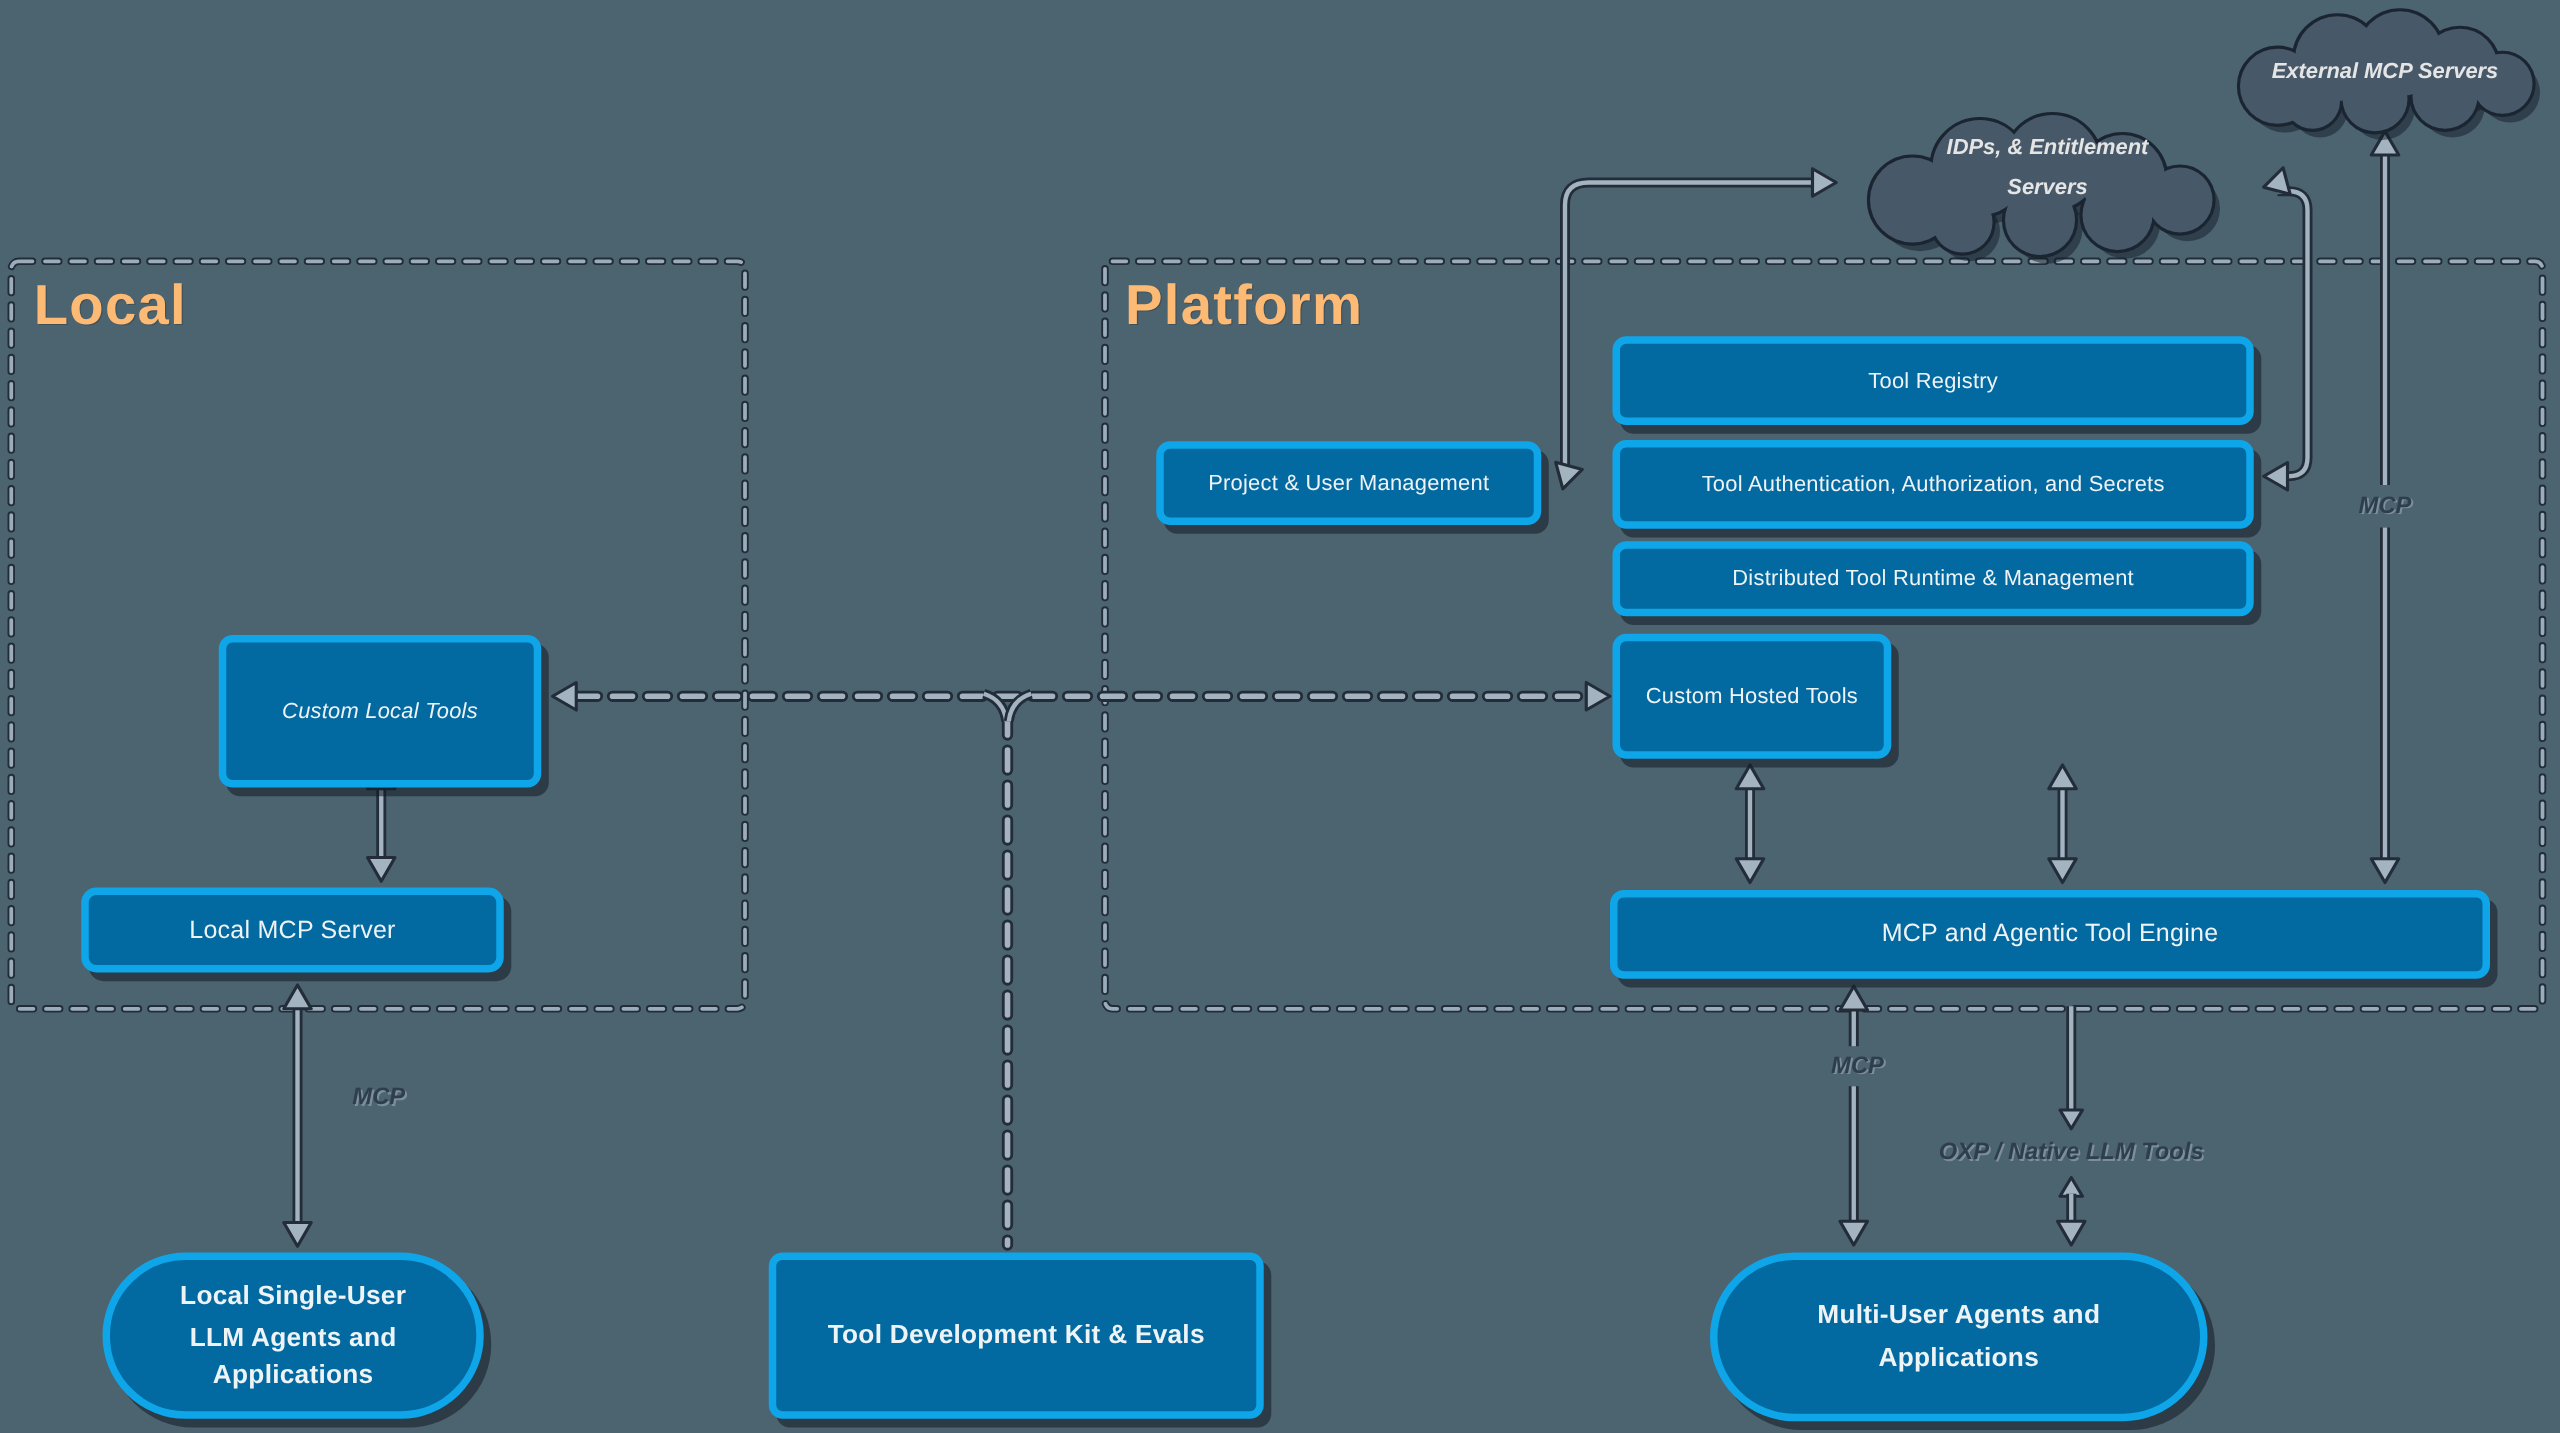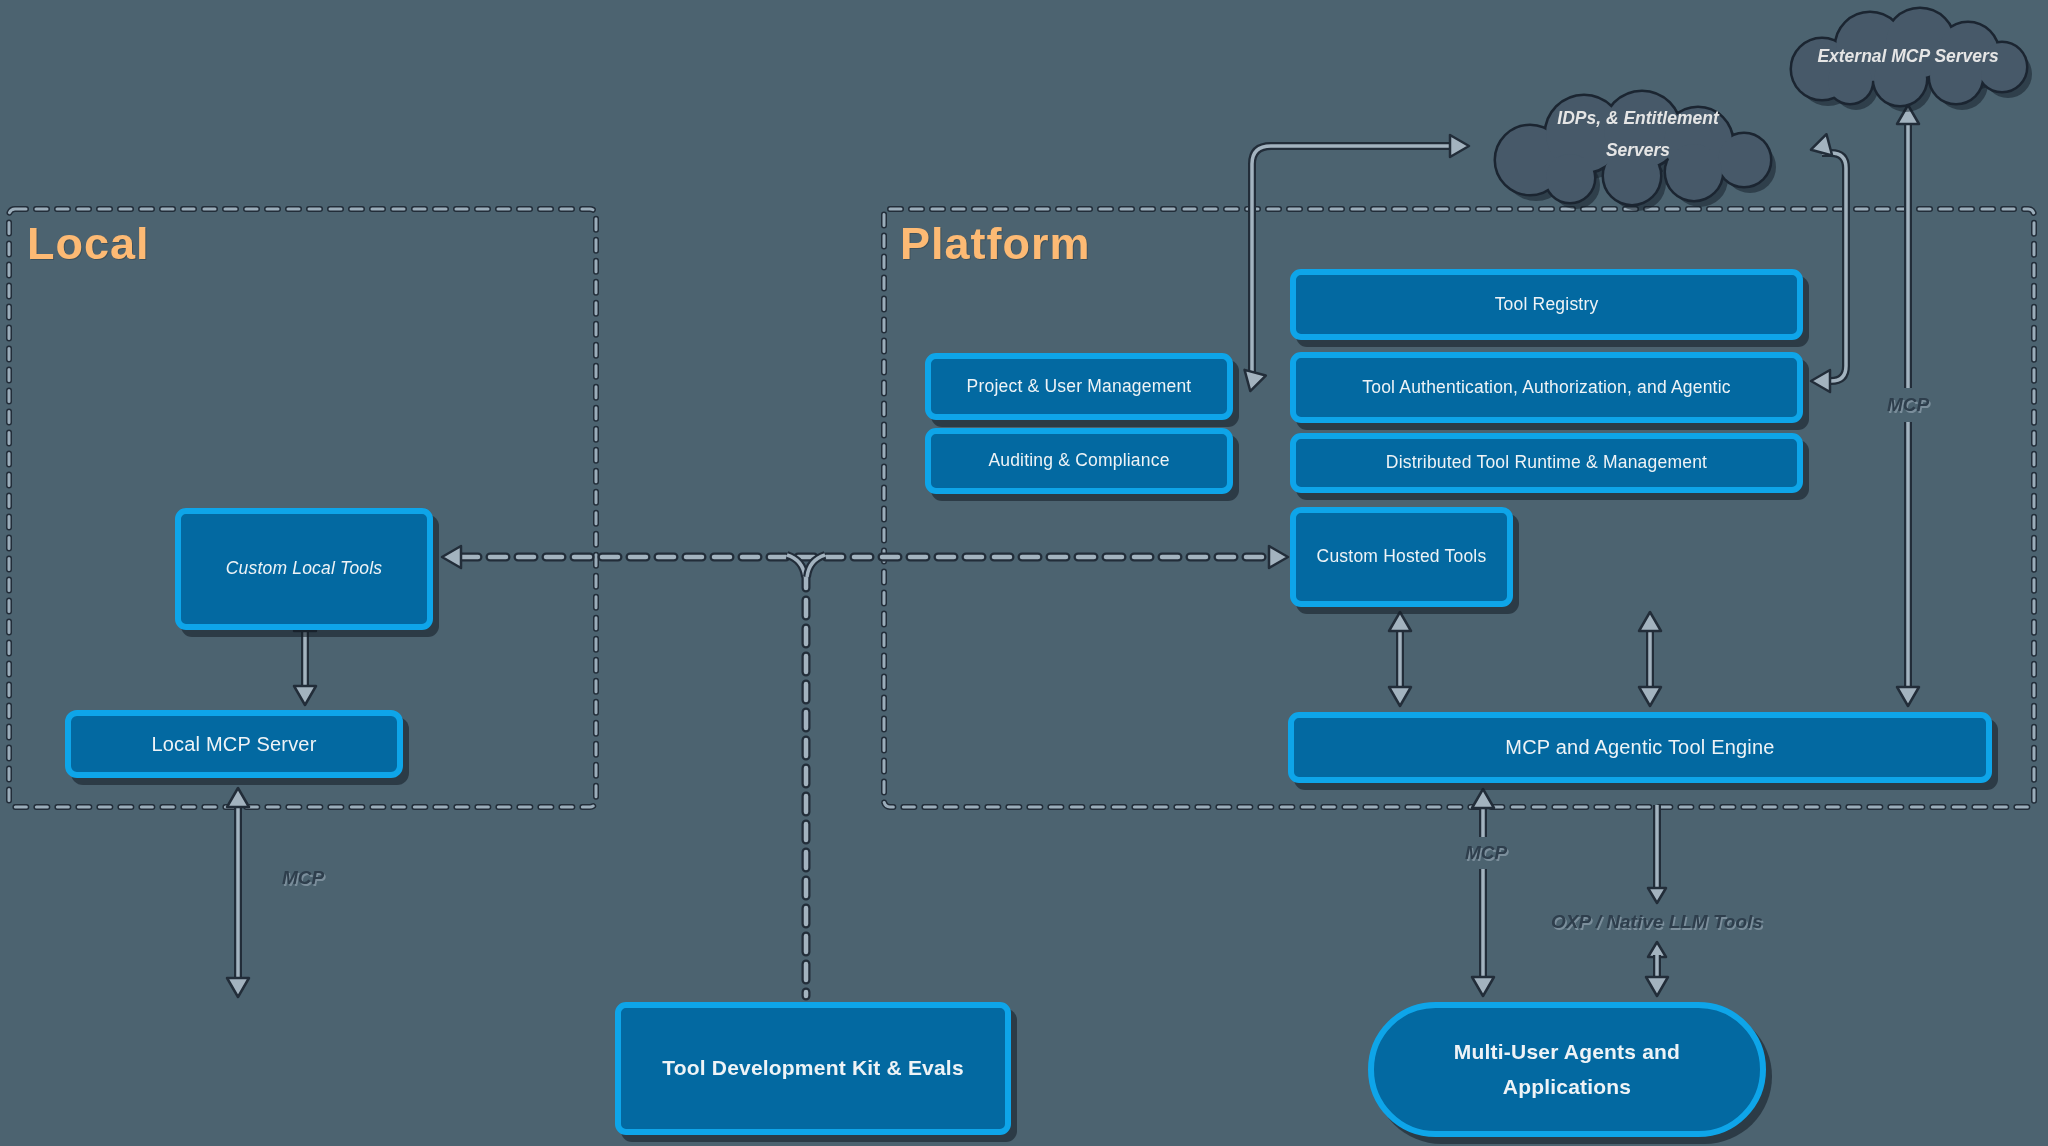--- a/index.html
+++ b/index.html
@@ -217,35 +217,38 @@
     <span>Local MCP Server</span>
   </div>
 
   <div class="node" style="left:1290px;top:269px;width:513px;height:71px;">
     <span>Tool Registry</span>
   </div>
   <div class="node" style="left:925px;top:353px;width:308px;height:67px;">
     <span>Project &amp; User Management</span>
   </div>
   <div class="node" style="left:1290px;top:352px;width:513px;height:71px;">
-    <span>Tool Authentication, Authorization, and Agentic</span>
-  </div>
-  <div class="node" style="left:925px;top:428px;width:308px;height:66px;">
-    <span>Auditing &amp; Compliance</span>
+    <span>Tool Authentication, Authorization, and Secrets</span>
   </div>
   <div class="node" style="left:1290px;top:433px;width:513px;height:60px;">
     <span>Distributed Tool Runtime &amp; Management</span>
   </div>
   <div class="node" style="left:1290px;top:507px;width:223px;height:100px;">
     <span>Custom Hosted Tools</span>
   </div>
   <div class="node big" style="left:1288px;top:712px;width:704px;height:71px;">
     <span>MCP and Agentic Tool Engine</span>
   </div>
 
+  <div class="node stadium boldlbl" style="left:82px;top:1002px;width:305px;height:133px;">
+    <div class="twolines">
+      <div>Local Single-User</div>
+      <div>LLM Agents and Applications</div>
+    </div>
+  </div>
   <div class="node boldlbl" style="left:615px;top:1002px;width:396px;height:133px;text-align:center;">
     <span>Tool Development Kit &amp; Evals</span>
   </div>
   <div class="node stadium boldlbl" style="left:1368px;top:1002px;width:398px;height:135px;">
     <div class="twolines">
       <div>Multi-User Agents and</div>
       <div>Applications</div>
     </div>
   </div>
 

